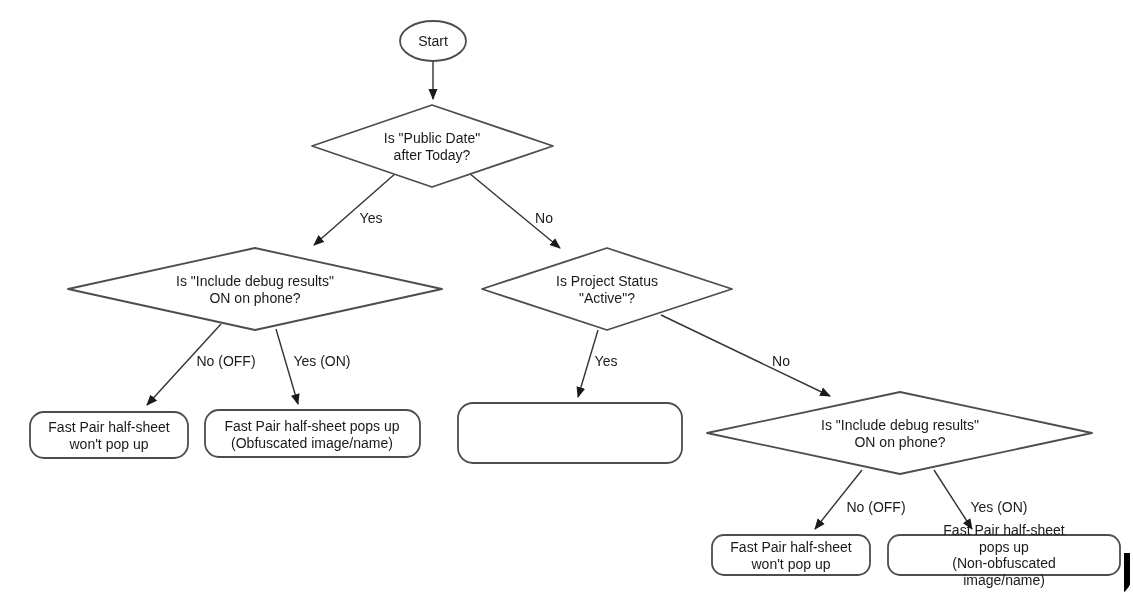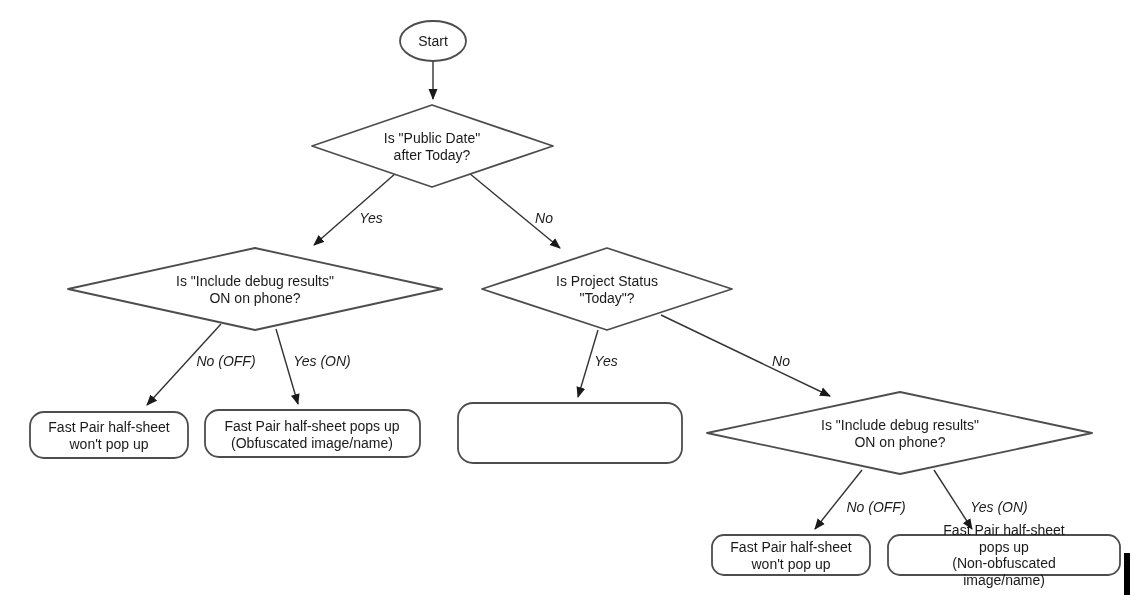--- a/index.html
+++ b/index.html
@@ -7,38 +7,38 @@
     padding: 0;
     background: #ffffff;
     font-family: "Liberation Sans", sans-serif;
   }
   .canvas {
     position: relative;
     width: 1133px;
     height: 598px;
     background: #ffffff;
     overflow: hidden;
+    border-radius: 25px;
   }
   .canvas svg {
     position: absolute;
     left: 0;
     top: 0;
   }
   .node-label, .edge-label {
     position: absolute;
     transform: translate(-50%, -50%);
     white-space: pre-line;
     text-align: center;
     font-size: 14px;
     line-height: 16.5px;
     color: #1a1a1a;
   }
   .edge-label {
     white-space: nowrap;
-    font-style: italic;
   }
   .caret {
     position: absolute;
     left: 1124px;
     top: 553px;
     width: 6px;
     height: 42px;
     background: #000000;
   }
 </style>
@@ -79,21 +79,21 @@
       <rect x="888" y="535" width="232" height="40" rx="12"></rect>
     </g>
   </svg>
 
   <div class="node-label" style="left:433px; top:41px;">Start</div>
   <div class="node-label" style="left:432px; top:146px;">Is "Public Date"
 after Today?</div>
   <div class="node-label" style="left:255px; top:289px;">Is "Include debug results"
 ON on phone?</div>
   <div class="node-label" style="left:607px; top:289px;">Is Project Status
-"Today"?</div>
+"Active"?</div>
   <div class="node-label" style="left:900px; top:433px;">Is "Include debug results"
 ON on phone?</div>
   <div class="node-label" style="left:109px; top:435px;">Fast Pair half-sheet
 won't pop up</div>
   <div class="node-label" style="left:312px; top:434px;">Fast Pair half-sheet pops up
 (Obfuscated image/name)</div>
   <div class="node-label" style="left:791px; top:555px;">Fast Pair half-sheet
 won't pop up</div>
   <div class="node-label" style="left:1004px; top:555px;">Fast Pair half-sheet pops up
 (Non-obfuscated image/name)</div>

